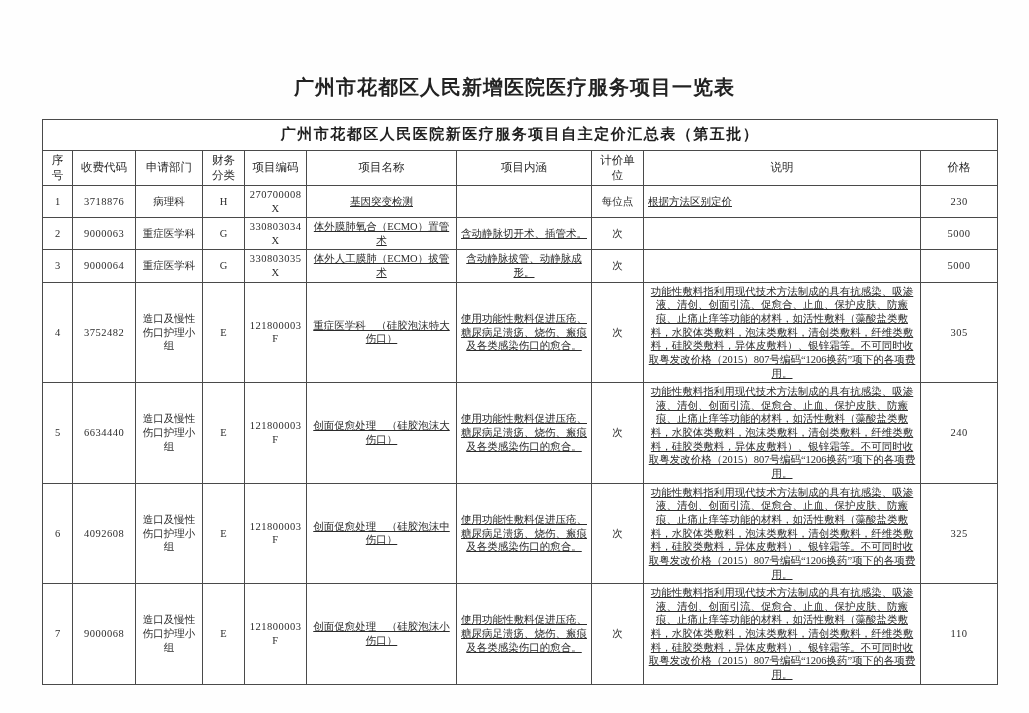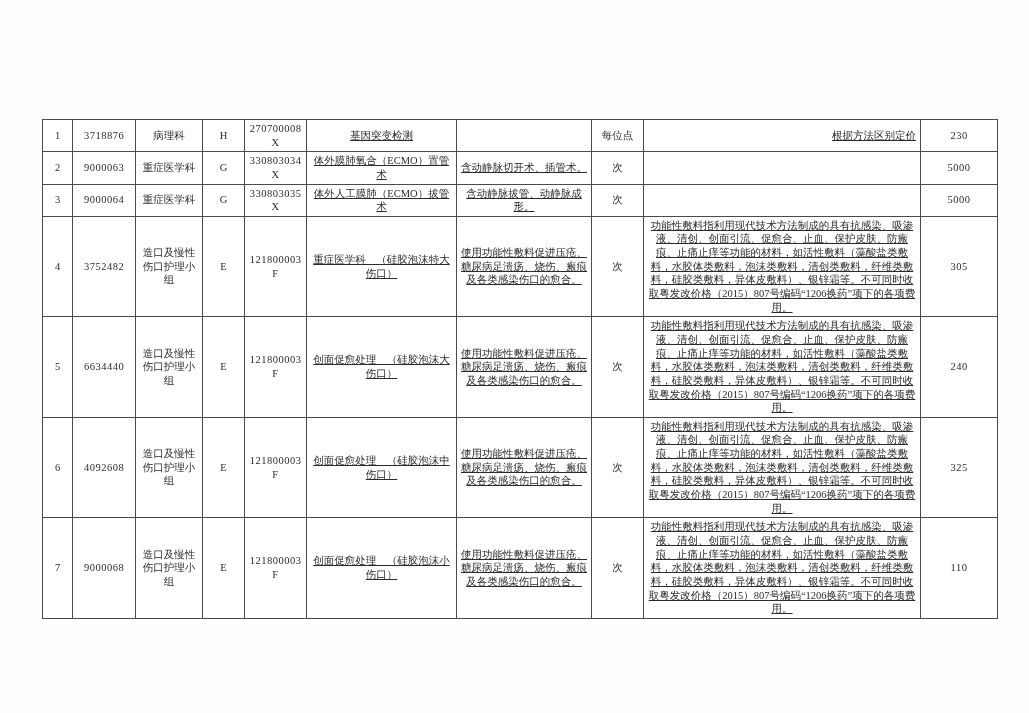--- a/index.html
+++ b/index.html
@@ -75,47 +75,63 @@
   td.cell-note {
     text-align: left;
     text-decoration: underline;
   }
   td.cell-note {
     font-size: 10.5px;
     line-height: 1.18;
     padding: 2px 5px;
     text-align: justify;
   }
-  tbody tr:nth-child(1) td.cell-note { text-align: right; }
+  tbody tr:nth-child(1) td.cell-note { text-align: left; }
   td.cell-fee_code,
   td.cell-item_code,
   td.cell-price {
     font-size: 10.5px;
     letter-spacing: 0.5px;
   }
 </style>
 </head>
 <body>
 
 <div class="page">
+  <h1 class="doc-title">广州市花都区人民新增医院医疗服务项目一览表</h1>
 
   <table class="price-table">
     <colgroup>
       <col style="width:30px">
       <col style="width:63px">
       <col style="width:67px">
       <col style="width:42px">
       <col style="width:62px">
       <col style="width:150px">
       <col style="width:135px">
       <col style="width:52px">
       <col style="width:277px">
       <col style="width:77px">
     </colgroup>
     <thead>
+      <tr class="subtitle-row">
+        <th colspan="10">广州市花都区人民医院新医疗服务项目自主定价汇总表（第五批）</th>
+      </tr>
+      <tr class="header-row" id="header-row">
+          <th>序号</th>
+          <th>收费代码</th>
+          <th>申请部门</th>
+          <th>财务分类</th>
+          <th>项目编码</th>
+          <th>项目名称</th>
+          <th>项目内涵</th>
+          <th>计价单位</th>
+          <th>说明</th>
+          <th>价格</th>
+        </tr>
     </thead>
     <tbody id="table-body">
         <tr>
           <td class="cell-seq">1</td>
           <td class="cell-fee_code">3718876</td>
           <td class="cell-department">病理科</td>
           <td class="cell-finance_class">H</td>
           <td class="cell-item_code">270700008X</td>
           <td class="cell-item_name">基因突变检测</td>
           <td class="cell-connotation"></td>

